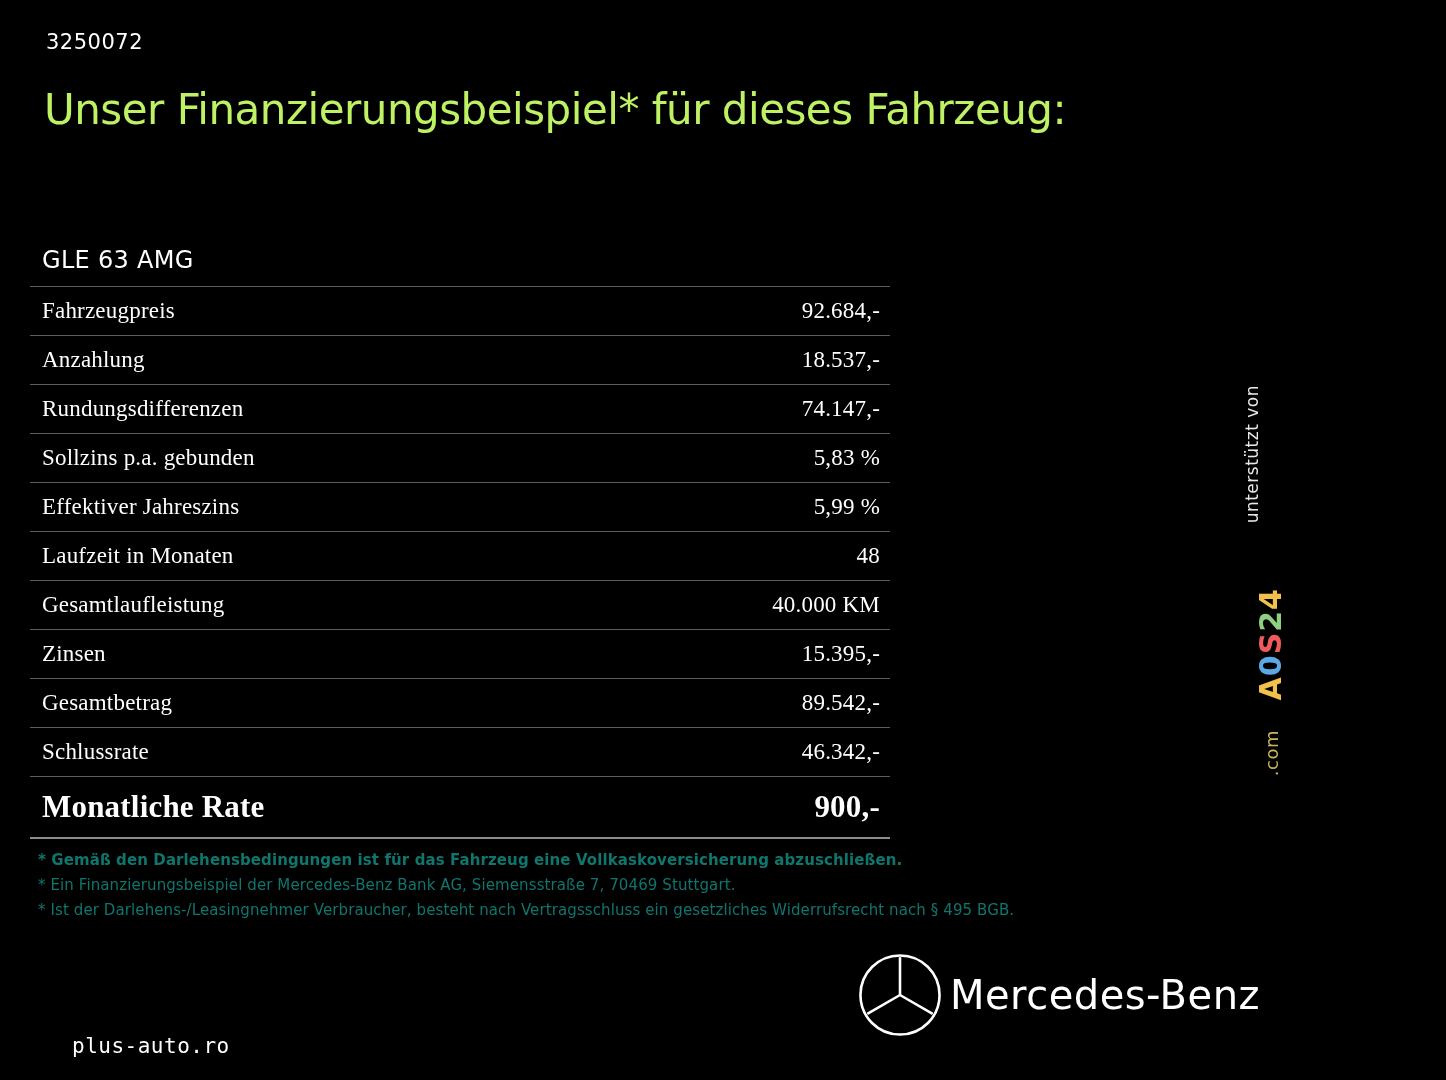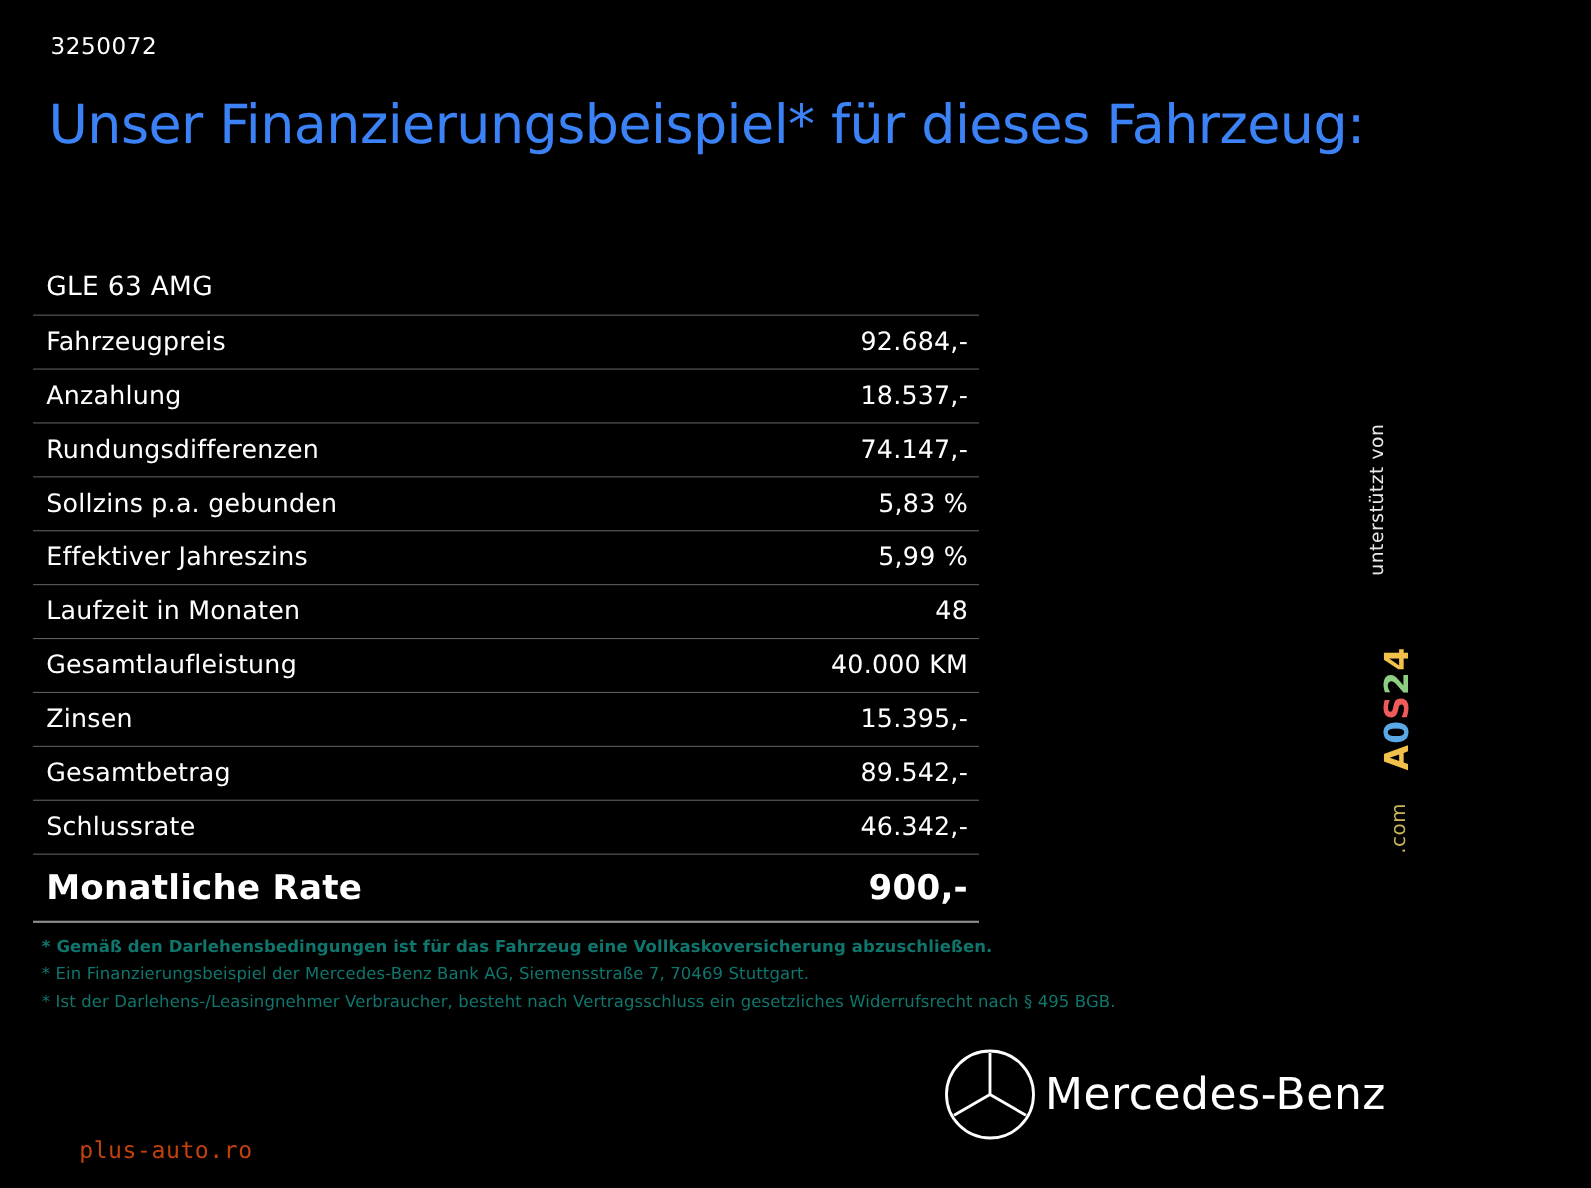--- a/index.html
+++ b/index.html
@@ -29,25 +29,25 @@
     font-size: 21px;
     letter-spacing: 0.5px;
     color: #ffffff;
     font-family: "DejaVu Sans", sans-serif;
   }
 
   .headline {
     position: absolute;
     left: 44px;
     top: 88px;
-    font-size: 49px;
+    font-size: 42px;
     line-height: 1.05;
     font-weight: 400;
     white-space: nowrap;
-    color: #3b82f6;
+    color: #bef264;
     font-family: "DejaVu Sans", sans-serif;
     letter-spacing: -0.5px;
   }
 
   
   .fin-table {
     position: absolute;
     left: 30px;
     top: 240px;
     width: 860px;
@@ -59,20 +59,21 @@
     letter-spacing: 0.3px;
   }
   .row {
     display: flex;
     justify-content: space-between;
     align-items: baseline;
     border-bottom: 1px solid #5d5d5d;
     padding: 11px 10px 11px 12px;
     font-size: 23px;
     letter-spacing: 0.2px;
+    font-family: Liberation Serif, serif;
   }
   .row .label { text-align: left; }
   .row .value { text-align: center; }
   .row.total {
     font-weight: bold;
     font-size: 31px;
     border-bottom: 2px solid #8c8c8c;
     padding-top: 12px;
     padding-bottom: 12px;
   }
@@ -157,21 +158,21 @@
   }
 
   
   .site-url {
     position: absolute;
     left: 72px;
     bottom: 22px;
     font-family: "DejaVu Sans Mono", monospace;
     font-size: 21px;
     letter-spacing: 0.5px;
-    color: #c2410c;
+    color: #ffffff;
   }
 </style>
 </head>
 <body>
 
 <div class="page">
 
   <div class="ref-number">3250072</div>
 
   <div class="headline">Unser Finanzierungsbeispiel* für dieses Fahrzeug:</div>

